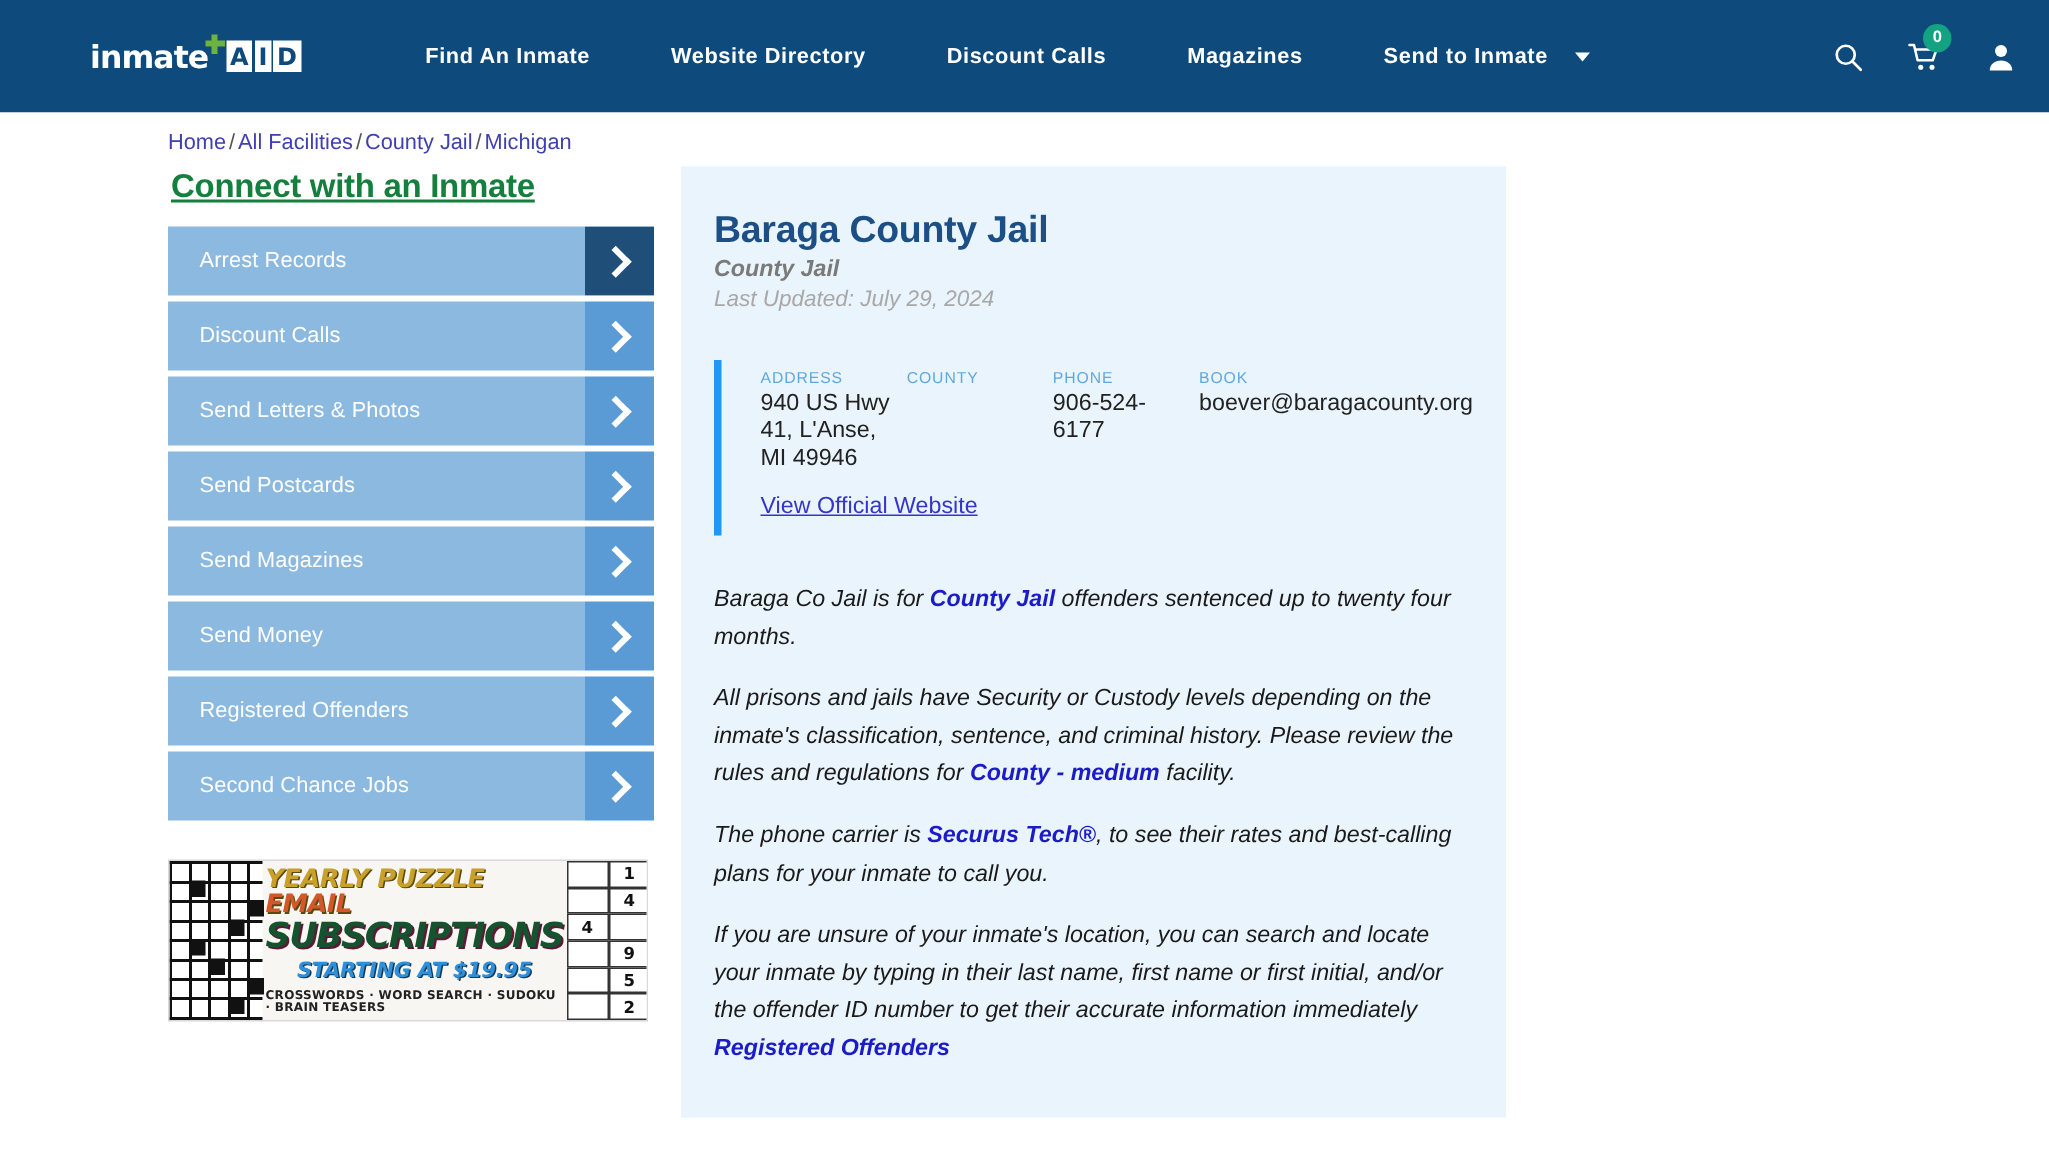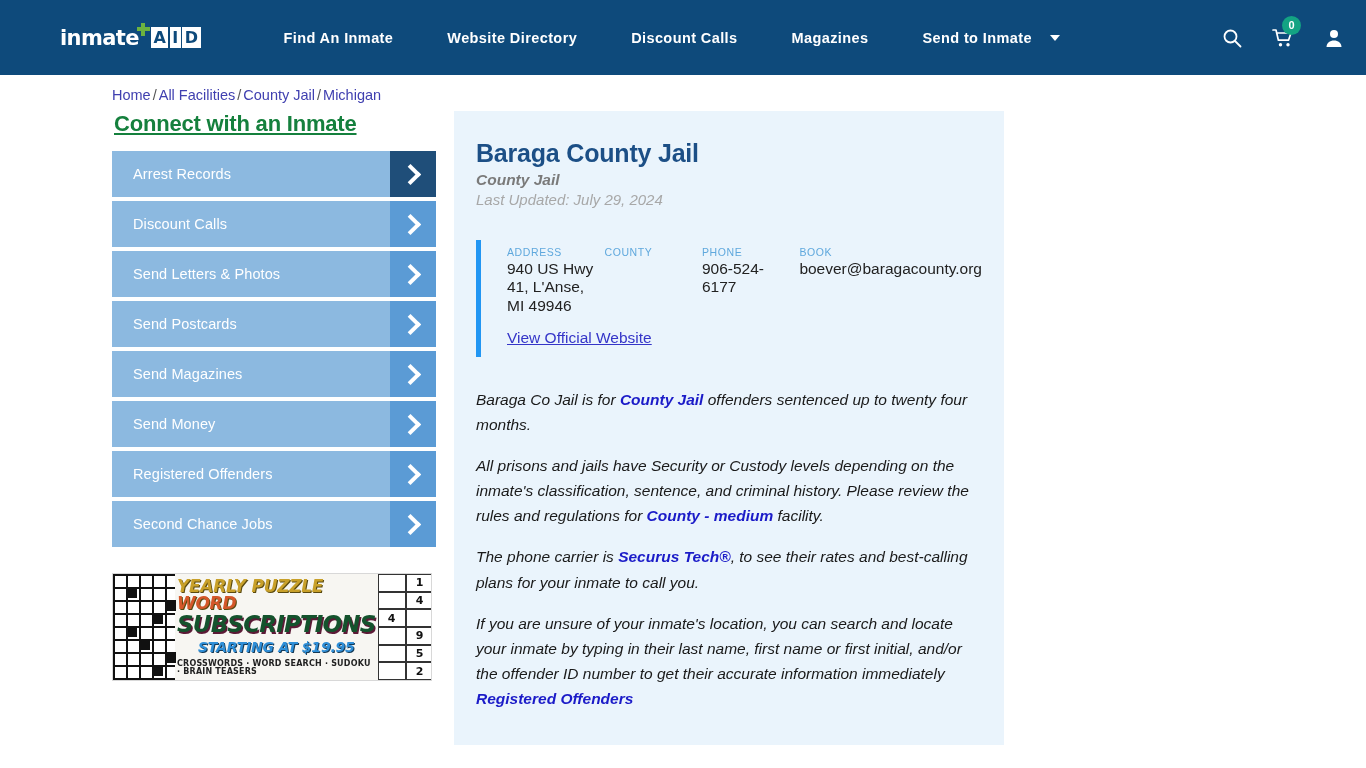--- a/index.html
+++ b/index.html
@@ -456,21 +456,21 @@
       <div class="side-btn">
         <div class="side-btn-label">Second Chance Jobs</div>
         <div class="side-btn-arrow">
             <span class="chev"></span>
           </div>
       </div>
 
       <div class="ad-banner">
         <div class="ad-cross"></div>
         <div class="ad-mid">
-          <div class="ad-l1"><span>YEARLY PUZZLE </span><span class="b">WORD</span></div>
+          <div class="ad-l1"><span>YEARLY PUZZLE </span><span class="b">EMAIL</span></div>
           <div class="ad-l2">SUBSCRIPTIONS</div>
           <div class="ad-l3">STARTING AT $19.95</div>
           <div class="ad-l4">CROSSWORDS · WORD SEARCH · SUDOKU · BRAIN TEASERS</div>
         </div>
         <div class="ad-sud">
           <div></div>
             <div>1</div>
           <div></div>
             <div>4</div>
           <div>4</div>

